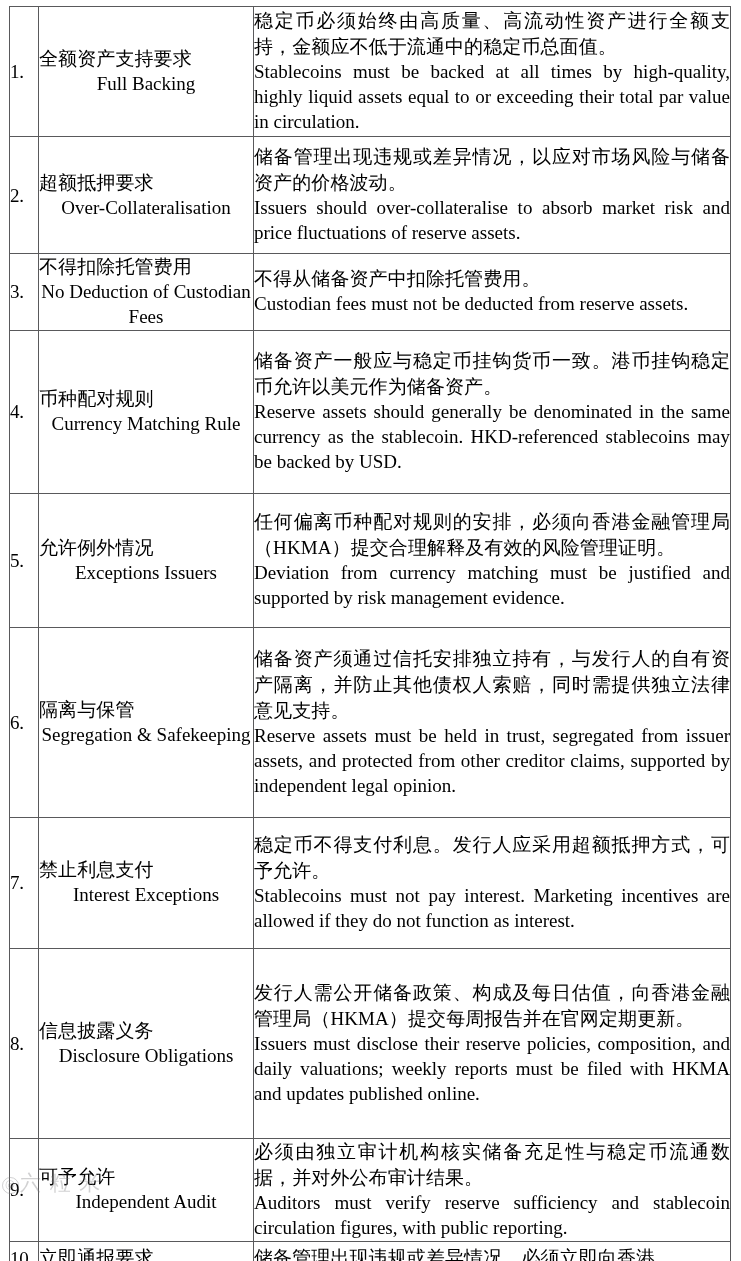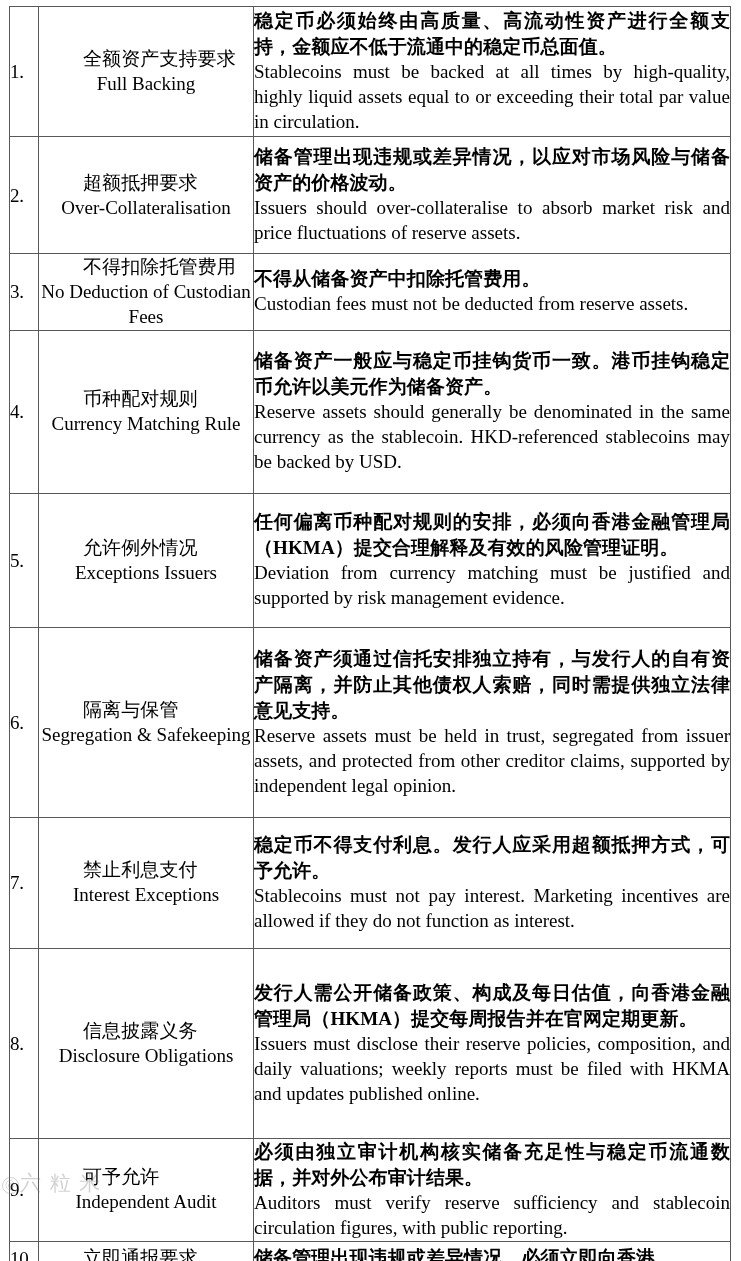--- a/index.html
+++ b/index.html
@@ -70,33 +70,33 @@
     font-size: 19px;
     line-height: 1.37;
     letter-spacing: 0.1px;
   }
   .en {
     font-size: 19px;
     line-height: 1.31;
   }
 
   
-  td.name .zh { display: block; white-space: nowrap; margin-left: 44px; }
+  td.name .zh { display: block; white-space: nowrap; }
   td.name .en { display: block; text-align: center; }
 
   
   td.desc .zh,
   td.desc .en {
     display: block;
     text-align: justify;
     text-justify: inter-word;
     -webkit-hyphens: none;
     hyphens: none;
   }
-  td.desc .zh { text-align: justify; font-weight: bold; }
+  td.desc .zh { text-align: justify; }
 
   
   tr.clipped td { border-bottom: none; }
 
   
   .watermark {
     position: absolute;
     left: 2px;
     top: 1167px;
     width: 175px;

